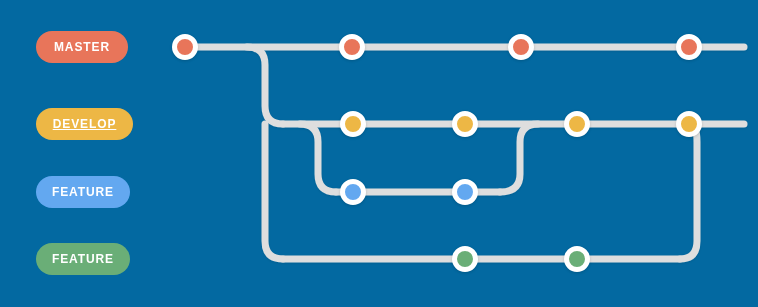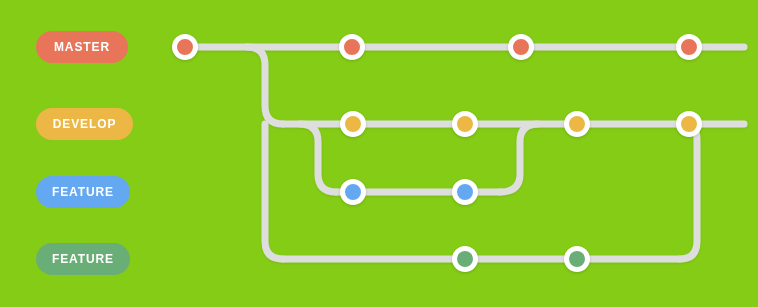--- a/index.html
+++ b/index.html
@@ -7,21 +7,21 @@
     padding: 0;
     background: #ffffff;
   }
   body {
     font-family: "Liberation Sans", sans-serif;
   }
   #stage {
     position: relative;
     width: 758px;
     height: 307px;
-    background: #84cc16;
+    background: #0369a1;
     overflow: hidden;
     text-align: center;
   }
   #graph-svg {
     position: absolute;
     left: 0;
     top: 0;
     width: 758px;
     height: 307px;
   }
@@ -71,21 +71,21 @@
         <path d="M 300 124 Q 318 124 318 142 V 174 Q 318 192 336 192" stroke="#dedede" stroke-width="7"></path>
         <path d="M 500 192 Q 520 192 520 174 V 142 Q 520 124 538 124" stroke="#dedede" stroke-width="7"></path>
         <path d="M 680 259 Q 697 259 697 241 V 142 Q 697 124 689 124" stroke="#dedede" stroke-width="7"></path>
       </g>
   </svg>
 
   <div id="pill-layer">
       <div class="branch-pill" style="left: 36px; top: 31px; width: 92px; background: rgb(232, 117, 90);">
         <span>MASTER</span>
       </div>
-      <div class="branch-pill" style="left: 36px; top: 108px; width: 97px; background: rgb(237, 183, 69);">
+      <div class="branch-pill" style="left: 36px; top: 108px; width: 97px; background: rgb(237, 183, 69); text-decoration: underline;">
         <span>DEVELOP</span>
       </div>
       <div class="branch-pill" style="left: 36px; top: 176px; width: 94px; background: rgb(99, 168, 240);">
         <span>FEATURE</span>
       </div>
       <div class="branch-pill" style="left: 36px; top: 243px; width: 94px; background: rgb(106, 174, 119);">
         <span>FEATURE</span>
       </div>
     </div>
   <div id="node-layer">

